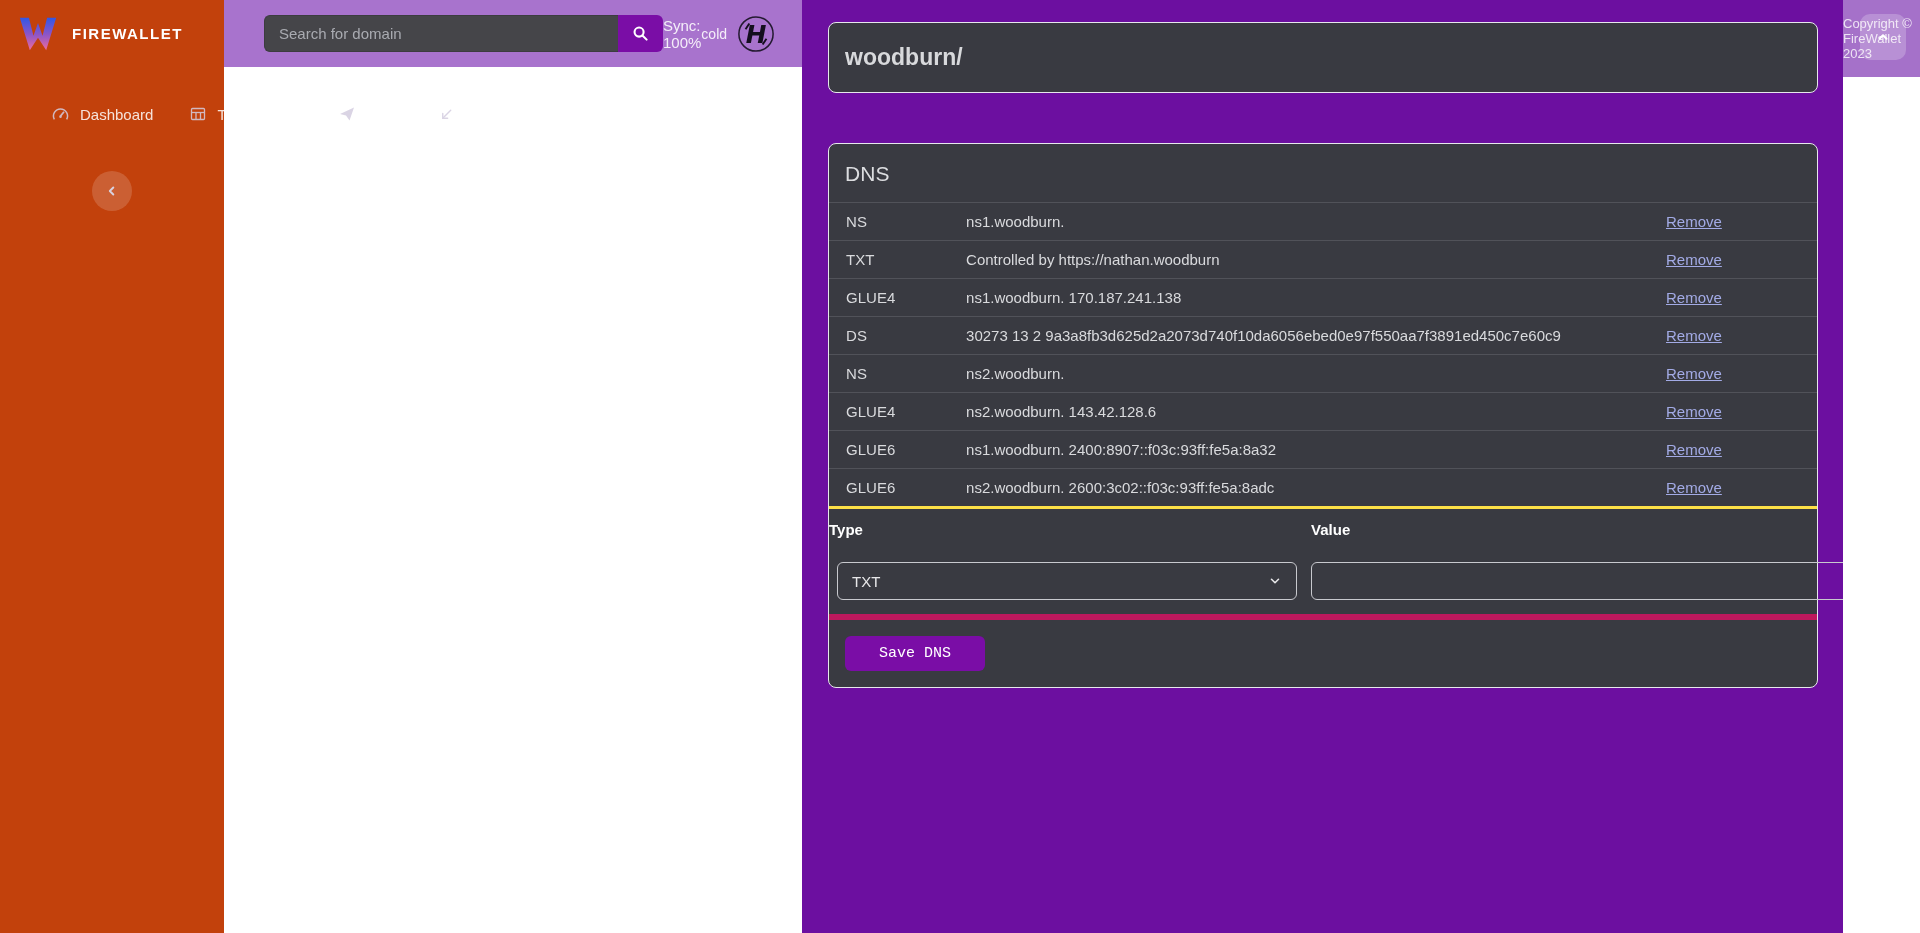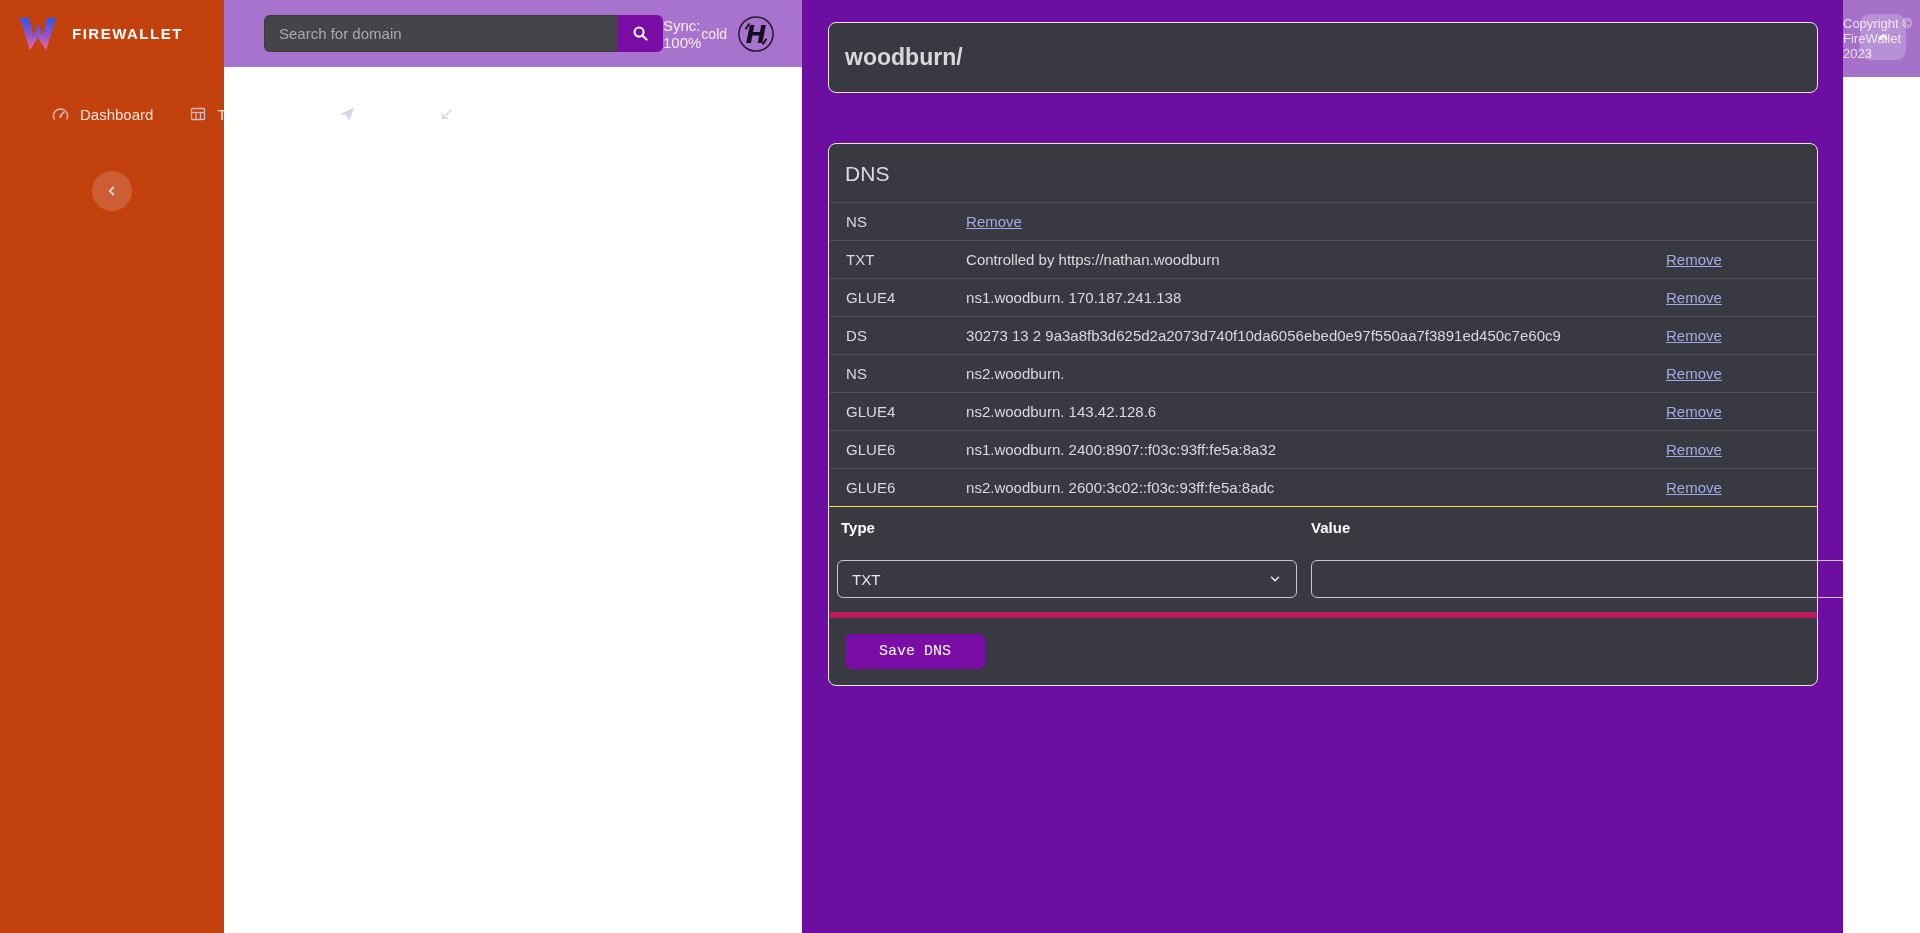--- a/index.html
+++ b/index.html
@@ -40,21 +40,21 @@
   .domain-title { font-size:23px; color:#d8d9dc; font-weight:bold; }
   .dns-card { margin-top:50px; }
   .dns-title { font-size:21px; color:#dcdde0; font-weight:normal; padding:18px 16px 16px; }
 
   .tr { display:flex; align-items:center; border-top:1px solid #515259; padding:10px 17px; font-size:15px; }
   .td-type { width:120px; flex:0 0 120px; color:#d9dadd; }
   .td-value { flex:1; color:#d9dadd; white-space:nowrap; overflow:hidden; }
   .td-action { width:134px; flex:0 0 134px; }
   .remove-link { color:#a3abe6; text-decoration:underline; cursor:pointer; font-size:15px; }
 
-  .form-headers { display:grid; grid-template-columns:460px auto; column-gap:10px; border-top:1px solid #fde047; padding:12px 12px; }
+  .form-headers { display:grid; grid-template-columns:460px auto; column-gap:22px; border-top:3px solid #fde047; padding:12px 0; }
   .form-header { color:#ffffff; font-weight:bold; font-size:15px; }
   .form-row { display:grid; grid-template-columns:460px 853px auto; column-gap:14px; padding:12px 8px 14px; align-items:center; }
   .select { height:38px; border:1px solid #c8c9ce; border-radius:6px; background:transparent; color:#e8e8ea; display:flex; align-items:center; justify-content:space-between; padding:0 14px; cursor:pointer; font-size:15px; }
   .value-input { height:38px; border:1px solid #c8c9ce; border-radius:6px; background:transparent; color:#e8e8ea; padding:0 14px; font-size:15px; outline:none; font-family:"Liberation Sans", sans-serif; }
   .btn { background:#7a0da6; color:#ffffff; border:none; border-radius:6px; padding:9px 34px; font-size:15px; cursor:pointer; font-family:Liberation Mono, monospace; }
   .save-row { border-top:6px solid #be185d; padding:16px; }
 
   
   .footer { height:77px; background:#a571c9; flex:0 0 77px; display:flex; align-items:center; justify-content:center; position:relative; }
   .footer-text { color:rgba(255,255,255,0.8); font-size:13px; }
@@ -169,20 +169,21 @@
       <section class="card domain-card">
         <h1 class="domain-title">woodburn/</h1>
       </section>
 
       <section class="card dns-card">
         <h2 class="dns-title">DNS</h2>
 
         <div>
           <div class="tr">
             <div class="td-type">NS</div>
+            <div class="td-value">ns1.woodburn.</div>
             <div class="td-action"><a href="#" class="remove-link">Remove</a></div>
           </div>
           <div class="tr">
             <div class="td-type">TXT</div>
             <div class="td-value">Controlled by https://nathan.woodburn</div>
             <div class="td-action"><a href="#" class="remove-link">Remove</a></div>
           </div>
           <div class="tr">
             <div class="td-type">GLUE4</div>
             <div class="td-value">ns1.woodburn. 170.187.241.138</div>

